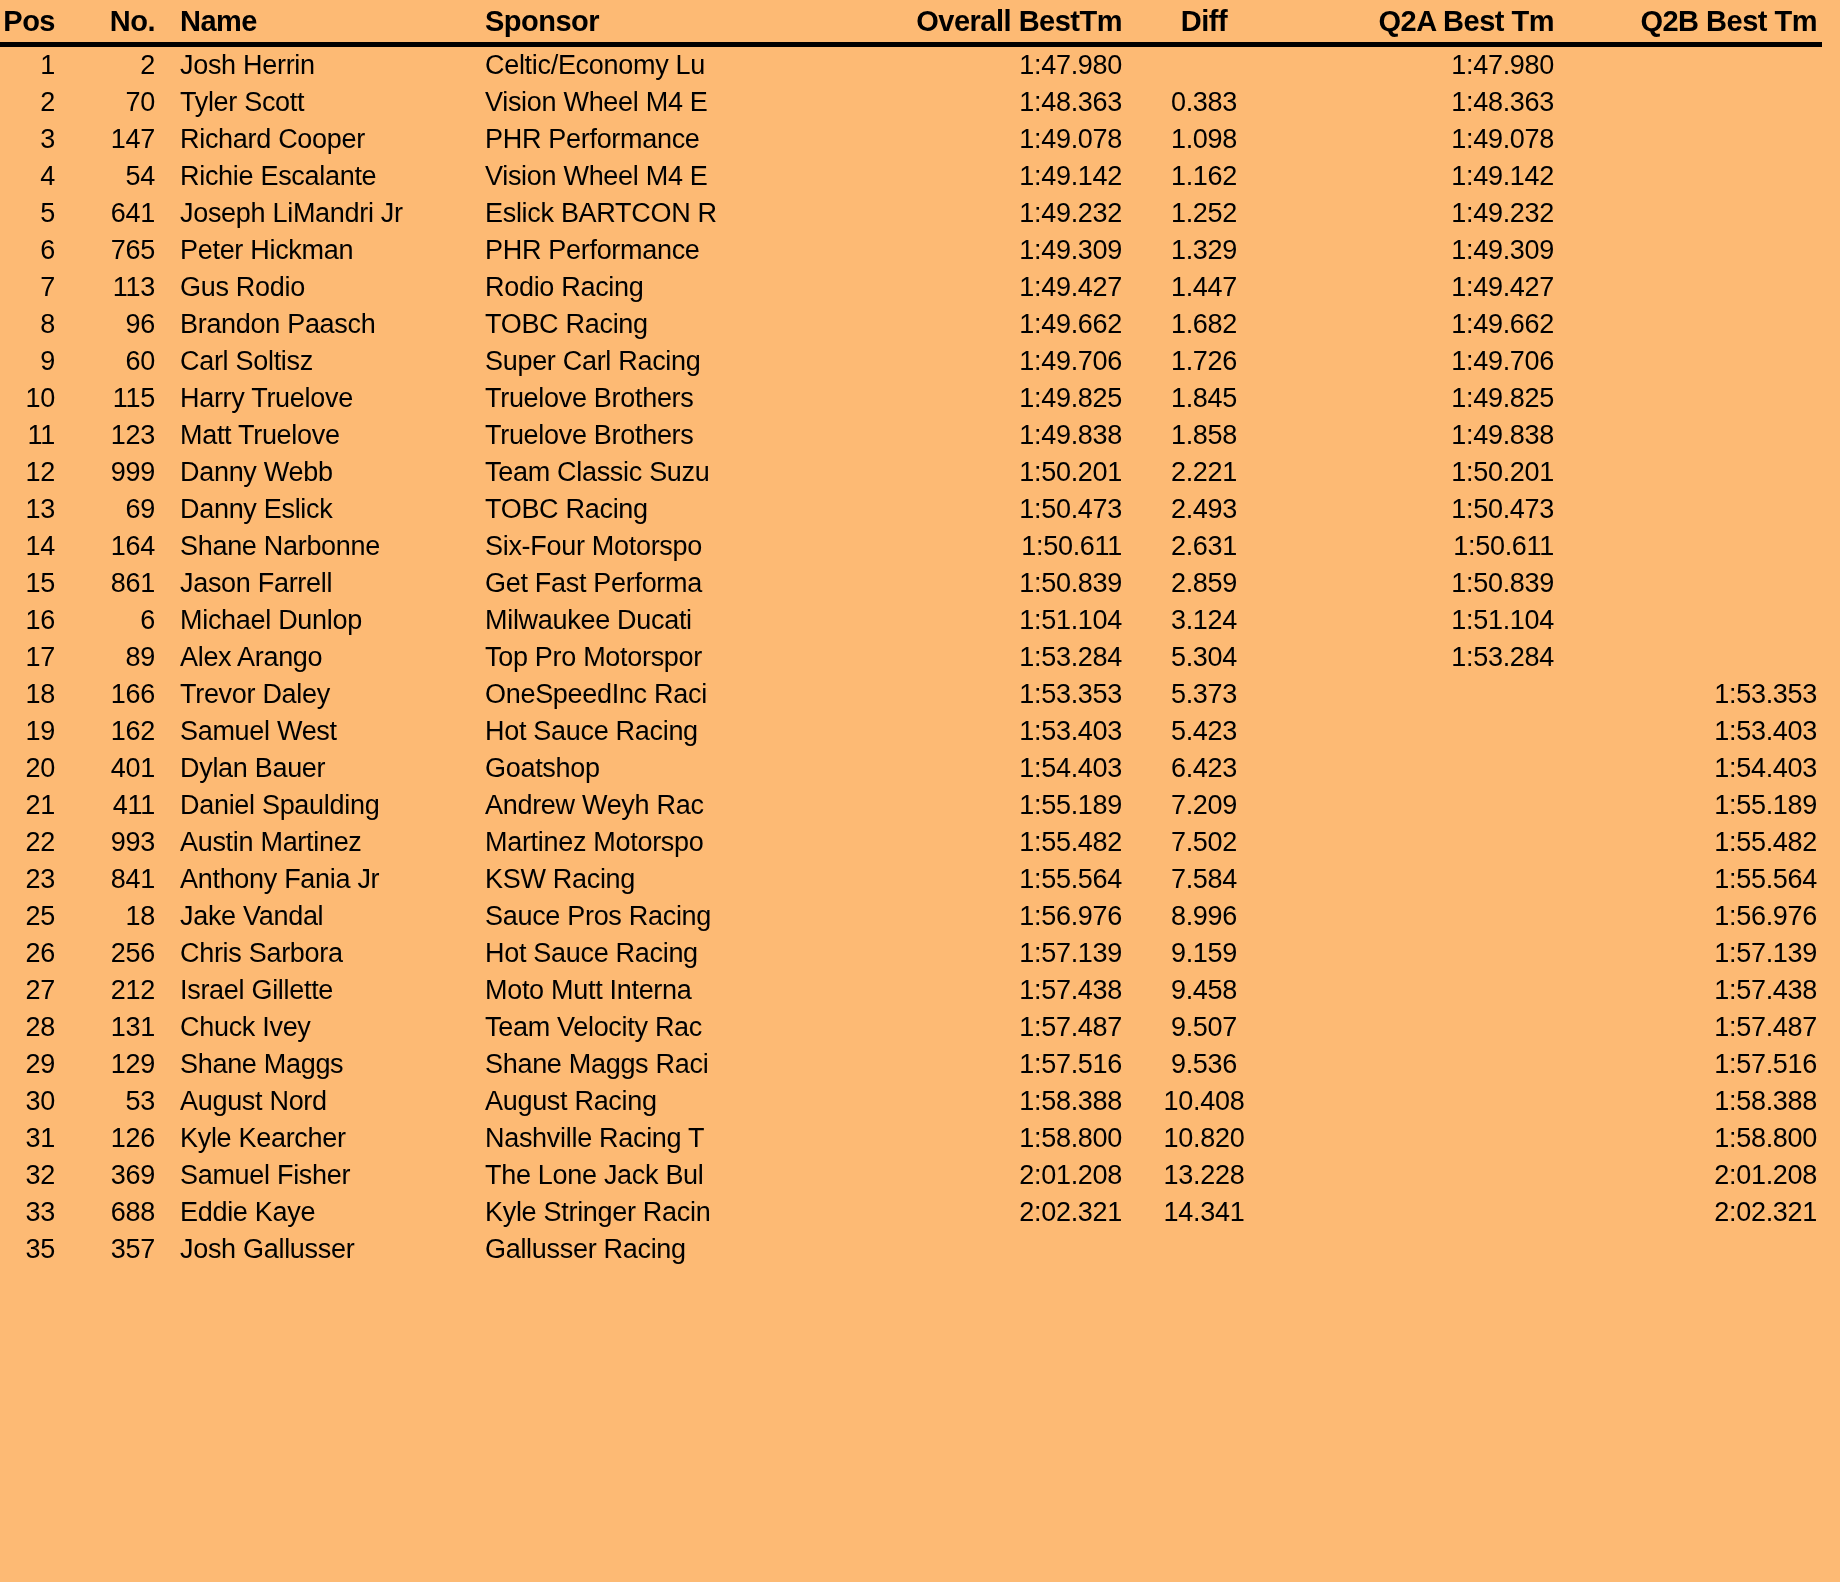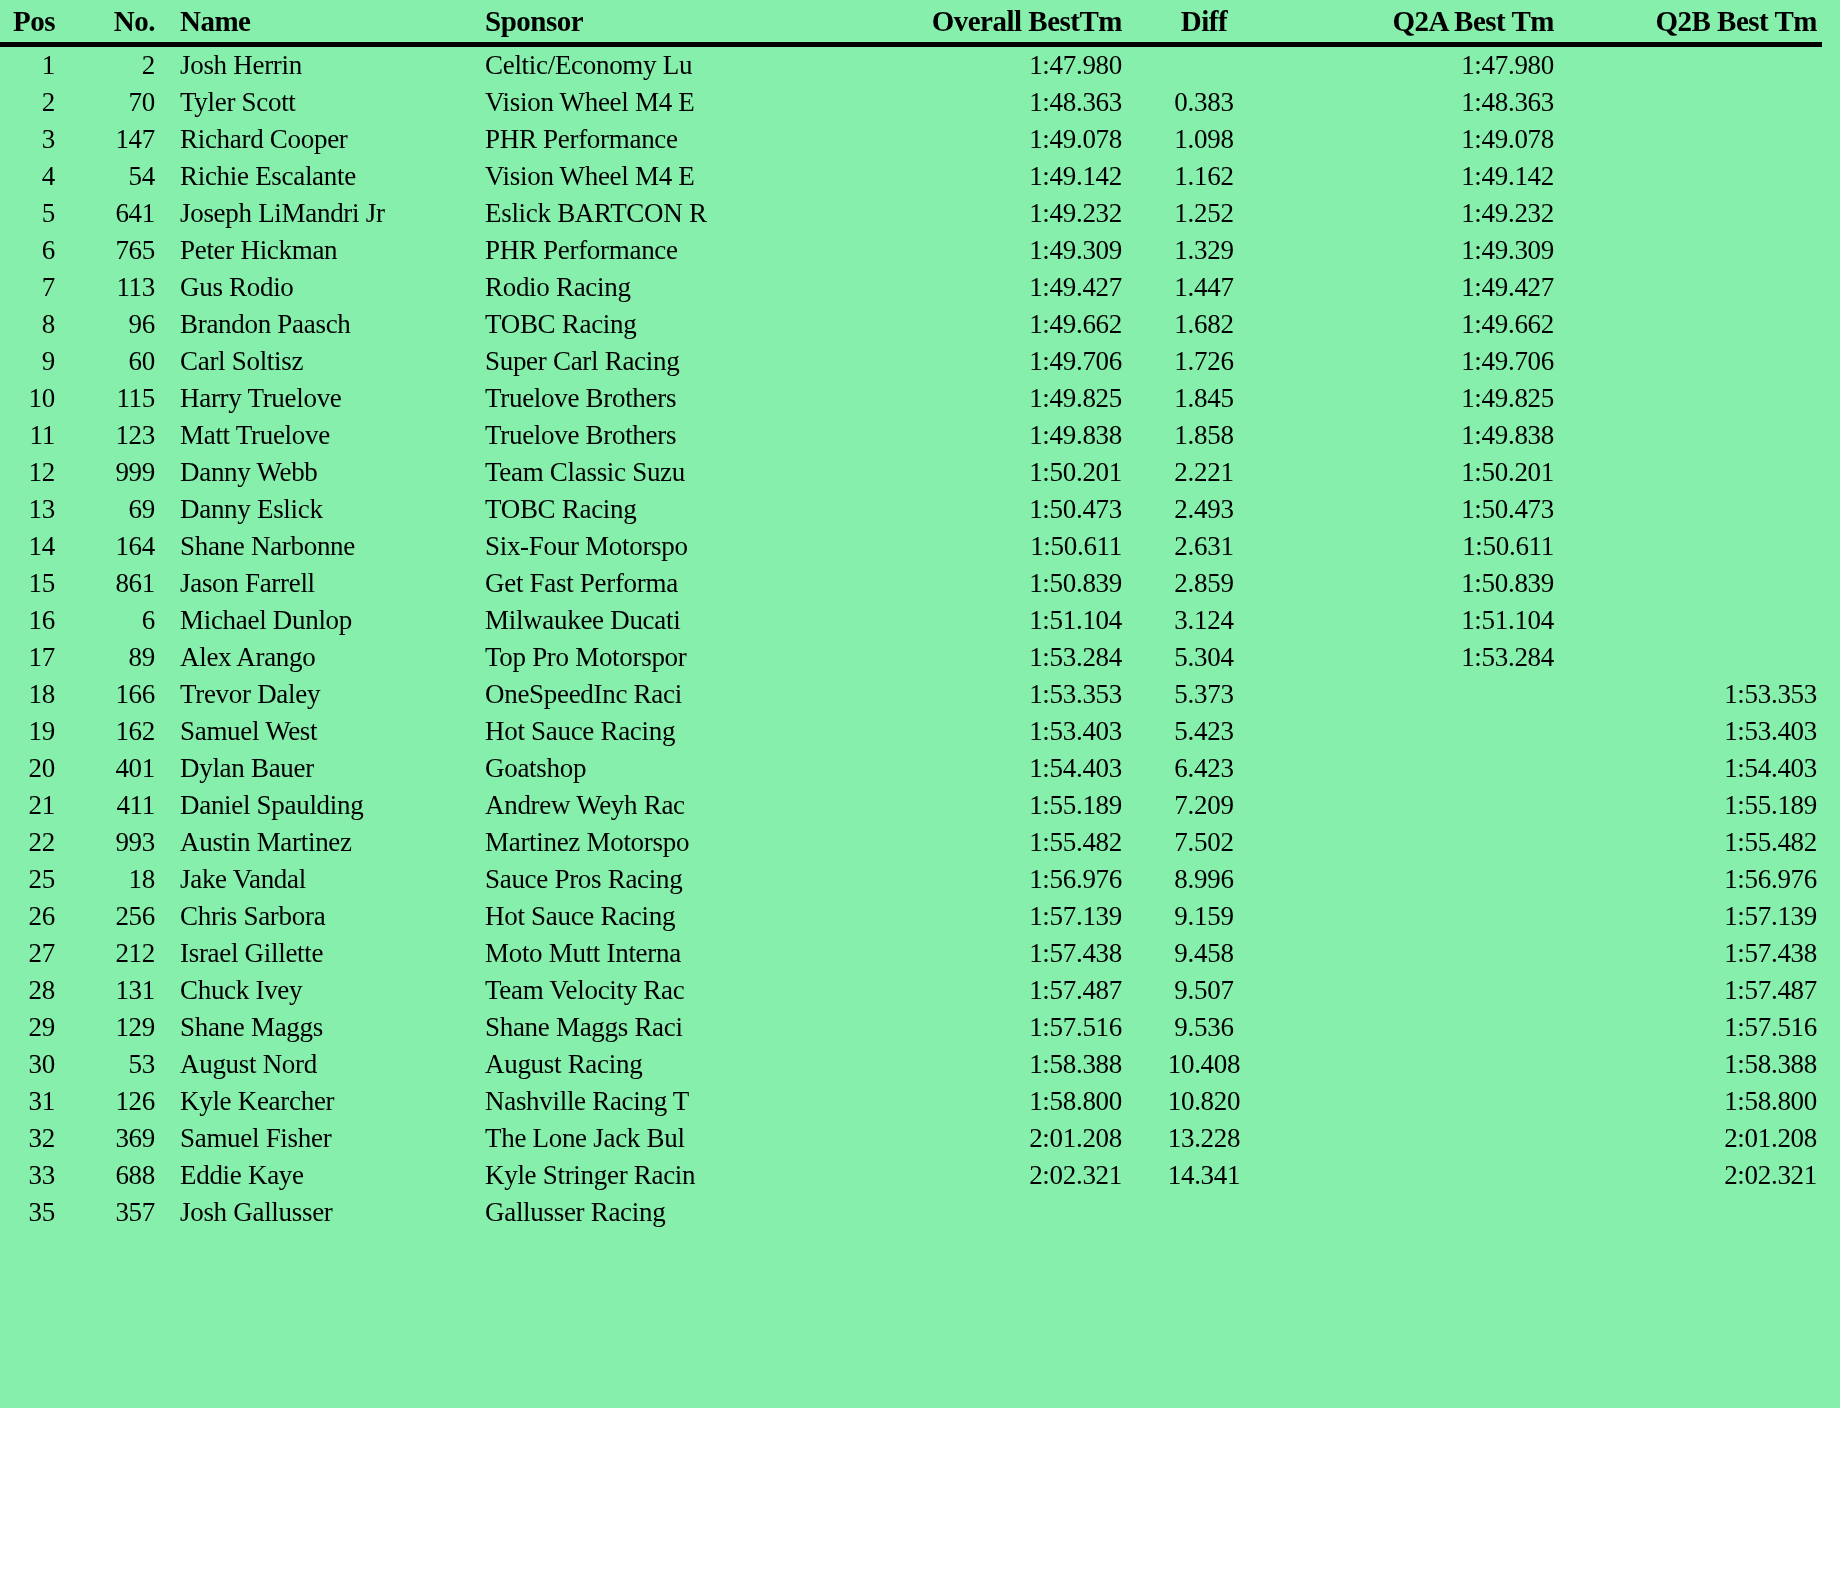--- a/index.html
+++ b/index.html
@@ -1,21 +1,21 @@
 <!DOCTYPE html>
 <html><head>
 <meta charset="utf-8">
 <style>
   html, body { margin: 0; padding: 0; background: #ffffff; }
   .page {
     position: relative;
     width: 1840px;
-    height: 1408px;
-    background: #86efac;
-    font-family: Liberation Serif, serif;
+    height: 1582px;
+    background: #fdba74;
+    font-family: Liberation Sans, sans-serif;
     color: #000000;
     overflow: hidden;
   }
   table.results {
     border-collapse: collapse;
     table-layout: fixed;
     width: 1822px;
     margin: 0;
   }
   col.c-pos      { width: 62px;  }
@@ -299,20 +299,30 @@
           <td class="col-pos">22</td>
           <td class="col-no">993</td>
           <td class="col-name">Austin Martinez</td>
           <td class="col-sponsor">Martinez Motorspo</td>
           <td class="col-overall">1:55.482</td>
           <td class="col-diff">7.502</td>
           <td class="col-q2a"></td>
           <td class="col-q2b">1:55.482</td>
         </tr>
         <tr>
+          <td class="col-pos">23</td>
+          <td class="col-no">841</td>
+          <td class="col-name">Anthony Fania Jr</td>
+          <td class="col-sponsor">KSW Racing</td>
+          <td class="col-overall">1:55.564</td>
+          <td class="col-diff">7.584</td>
+          <td class="col-q2a"></td>
+          <td class="col-q2b">1:55.564</td>
+        </tr>
+        <tr>
           <td class="col-pos">25</td>
           <td class="col-no">18</td>
           <td class="col-name">Jake Vandal</td>
           <td class="col-sponsor">Sauce Pros Racing</td>
           <td class="col-overall">1:56.976</td>
           <td class="col-diff">8.996</td>
           <td class="col-q2a"></td>
           <td class="col-q2b">1:56.976</td>
         </tr>
         <tr>

